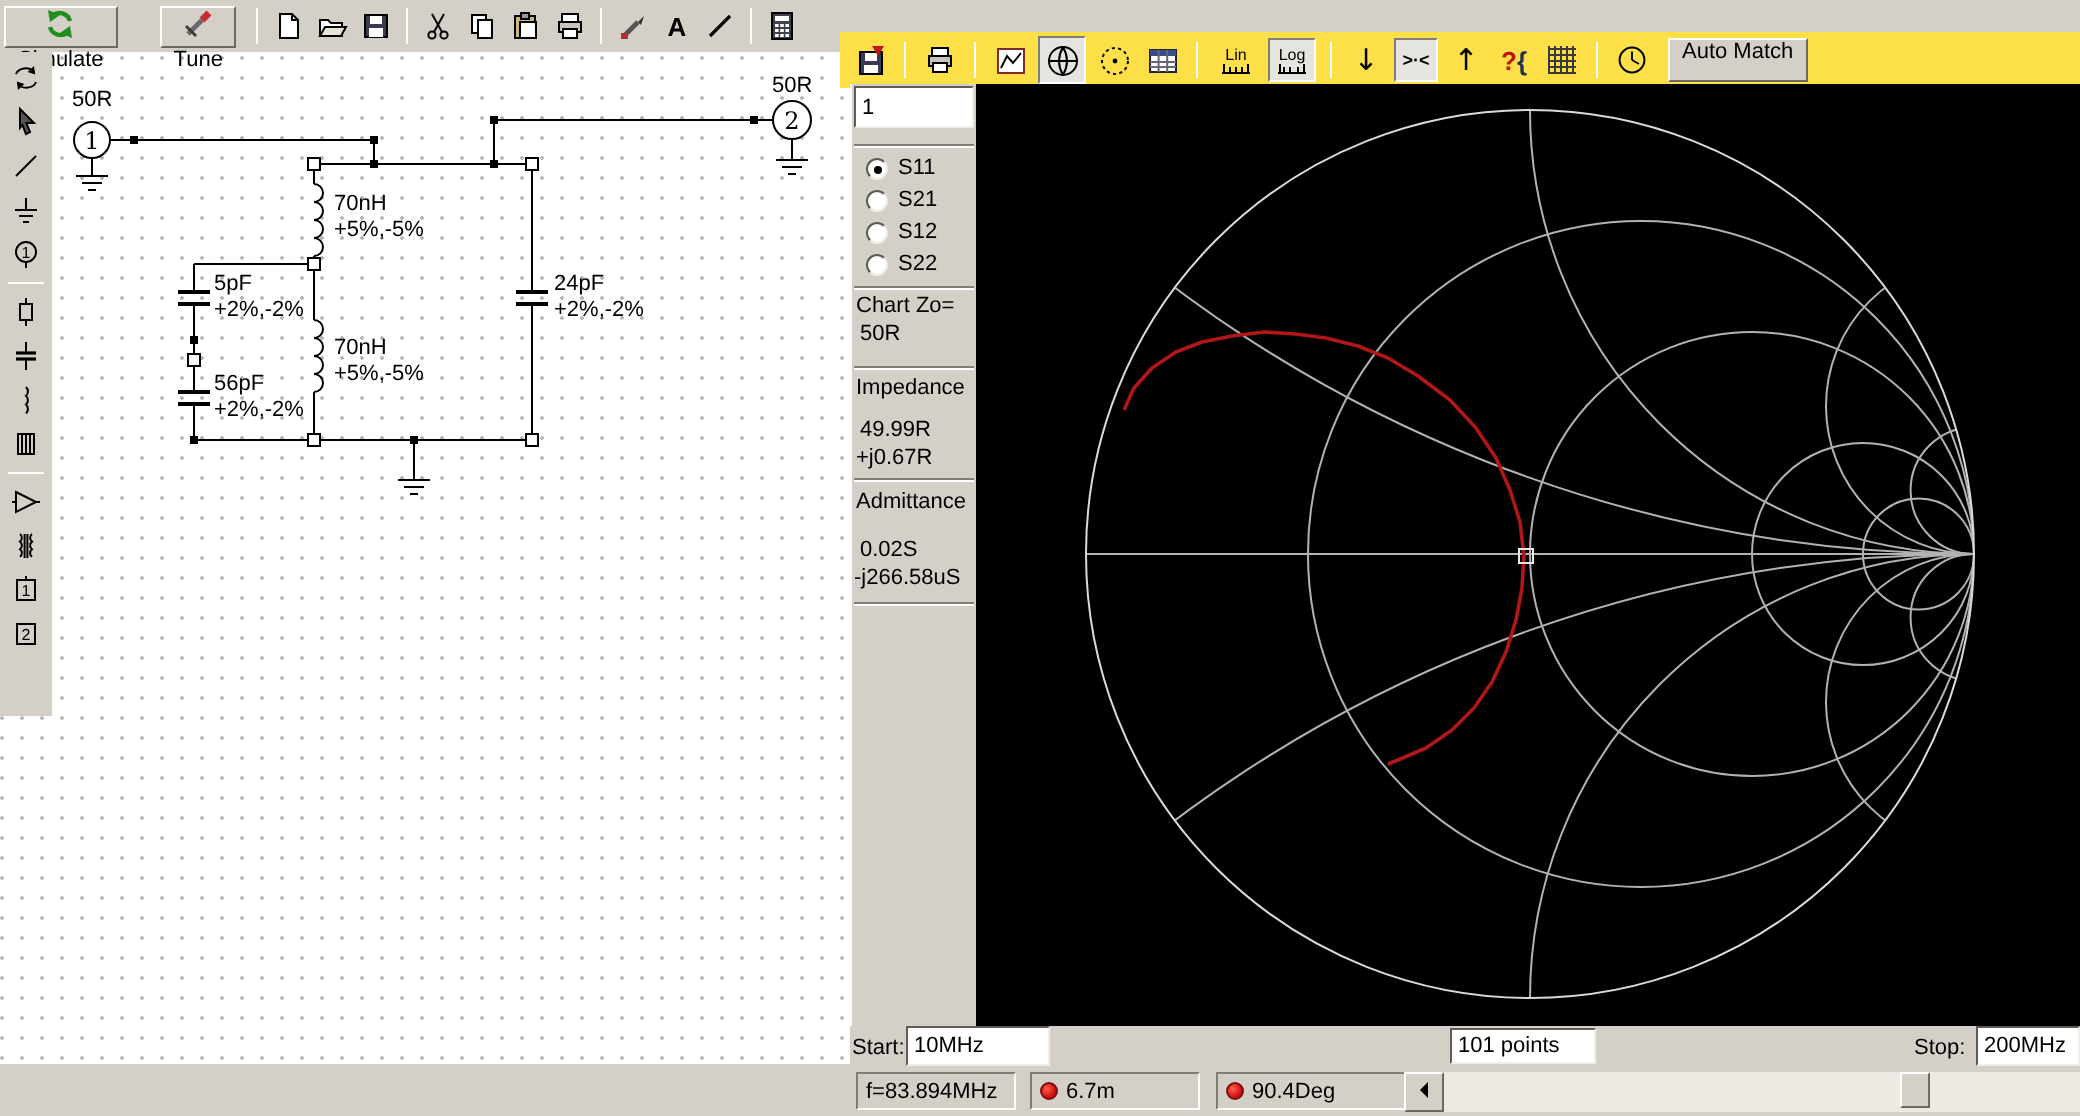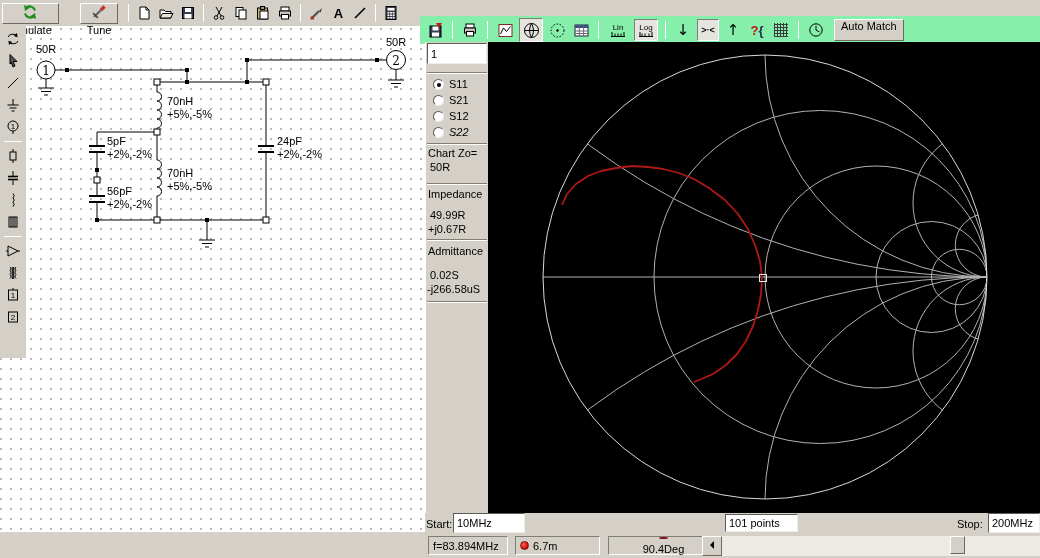--- a/index.html
+++ b/index.html
@@ -15,21 +15,21 @@
 
   
   #canvas {
     left:0; top:26; width:425px; height:532px; background:#ffffff;
     background-image: radial-gradient(#b9b9b9 0.9px, transparent 1px);
     background-size:10px 10px; background-position:6px 4px;
   }
 
   
   #toolbar1 { left:0; top:0; width:432px; height:26px; display:flex; align-items:center; gap:2px; padding-left:2px; background:#d4d0c8; }
-  #toolbar2 { left:420px; top:16px; width:620px; height:28px; display:flex; align-items:center; gap:4px; padding-left:5px; background:#86efac; }
+  #toolbar2 { left:420px; top:16px; width:620px; height:28px; display:flex; align-items:center; gap:4px; padding-left:5px; background:#fde047; }
   .tb-btn { height:21px; display:flex; align-items:center; gap:4px; padding:0 6px; font-size:11px;flex-direction:column; }
   .ico { width:20px; height:20px; display:flex; align-items:center; justify-content:center; background:transparent; }
   .ico svg { display:block; }
   .sep { width:1px; height:18px; background:#8e8a84; border-right:1px solid #fff; margin:0 3px; }
   .framed { border:1px solid; border-color:#807c76 #ffffff #ffffff #807c76; background:#e6e4de; }
   .scale-btn { width:24px; height:22px; display:flex; flex-direction:column; align-items:center; justify-content:center; font-size:8px; line-height:8px; }
   .arrow-glyph { font-size:15px; font-family:"DejaVu Sans",sans-serif; }
 
   
   #left-tools { left:0; top:26px; width:26px; height:332px; display:flex; flex-direction:column; align-items:center; gap:2px; padding-top:3px; background:#d4d0c8; }
@@ -460,21 +460,21 @@
     <span>S11</span>
     </div>
   <div class="radio-row" style="top:52px;">
     <span class="radio"></span>
     <span>S21</span>
     </div>
   <div class="radio-row" style="top:68px;">
     <span class="radio"></span>
     <span>S12</span>
     </div>
-  <div class="radio-row" style="top:84px;font-style:italic;">
+  <div class="radio-row" style="top:84px;">
     <span class="radio"></span>
     <span>S22</span>
     </div>
   <div class="groove" style="top:101px;"></div>
   <div class="plabel" style="top:105px;">Chart Zo=</div>
   <div class="pvalue" style="top:119px;">50R</div>
   <div class="groove" style="top:141px;"></div>
   <div class="plabel" style="top:146px;">Impedance</div>
   <div class="pvalue" style="top:167px;">49.99R</div>
   <div class="pvalue" style="top:181px;left:2px;">+j0.67R</div>
@@ -522,21 +522,21 @@
 </div>
 
 <div id="status-row" class="abs">
   <div class="statbox sunken" style="left:3px;width:80px;">
     <span>f=83.894MHz</span>
     </div>
   <div class="statbox sunken" style="left:90px;width:85px;">
     <span class="led"></span>
     <span>6.7m</span>
     </div>
-  <div class="statbox sunken" style="left:183px;width:111px;flex-direction:column;">
+  <div class="statbox sunken" style="left:183px;width:111px;">
     <span class="led"></span>
     <span>90.4Deg</span>
     </div>
   <button class="raised abs" style="left:277px;top:2px;width:20px;height:20px;font-size:9px;padding:0;">
     <svg width="8" height="8" style="display:inline-block;">
         <path d="M6,0 L2,4 L6,8 Z" fill="#000"></path>
       </svg></button>
   <div class="abs track" style="left:297px;top:2px;width:318px;height:20px;">
     <div class="raised abs" style="left:228px;top:0;width:15px;height:18px;"></div>
   </div>

